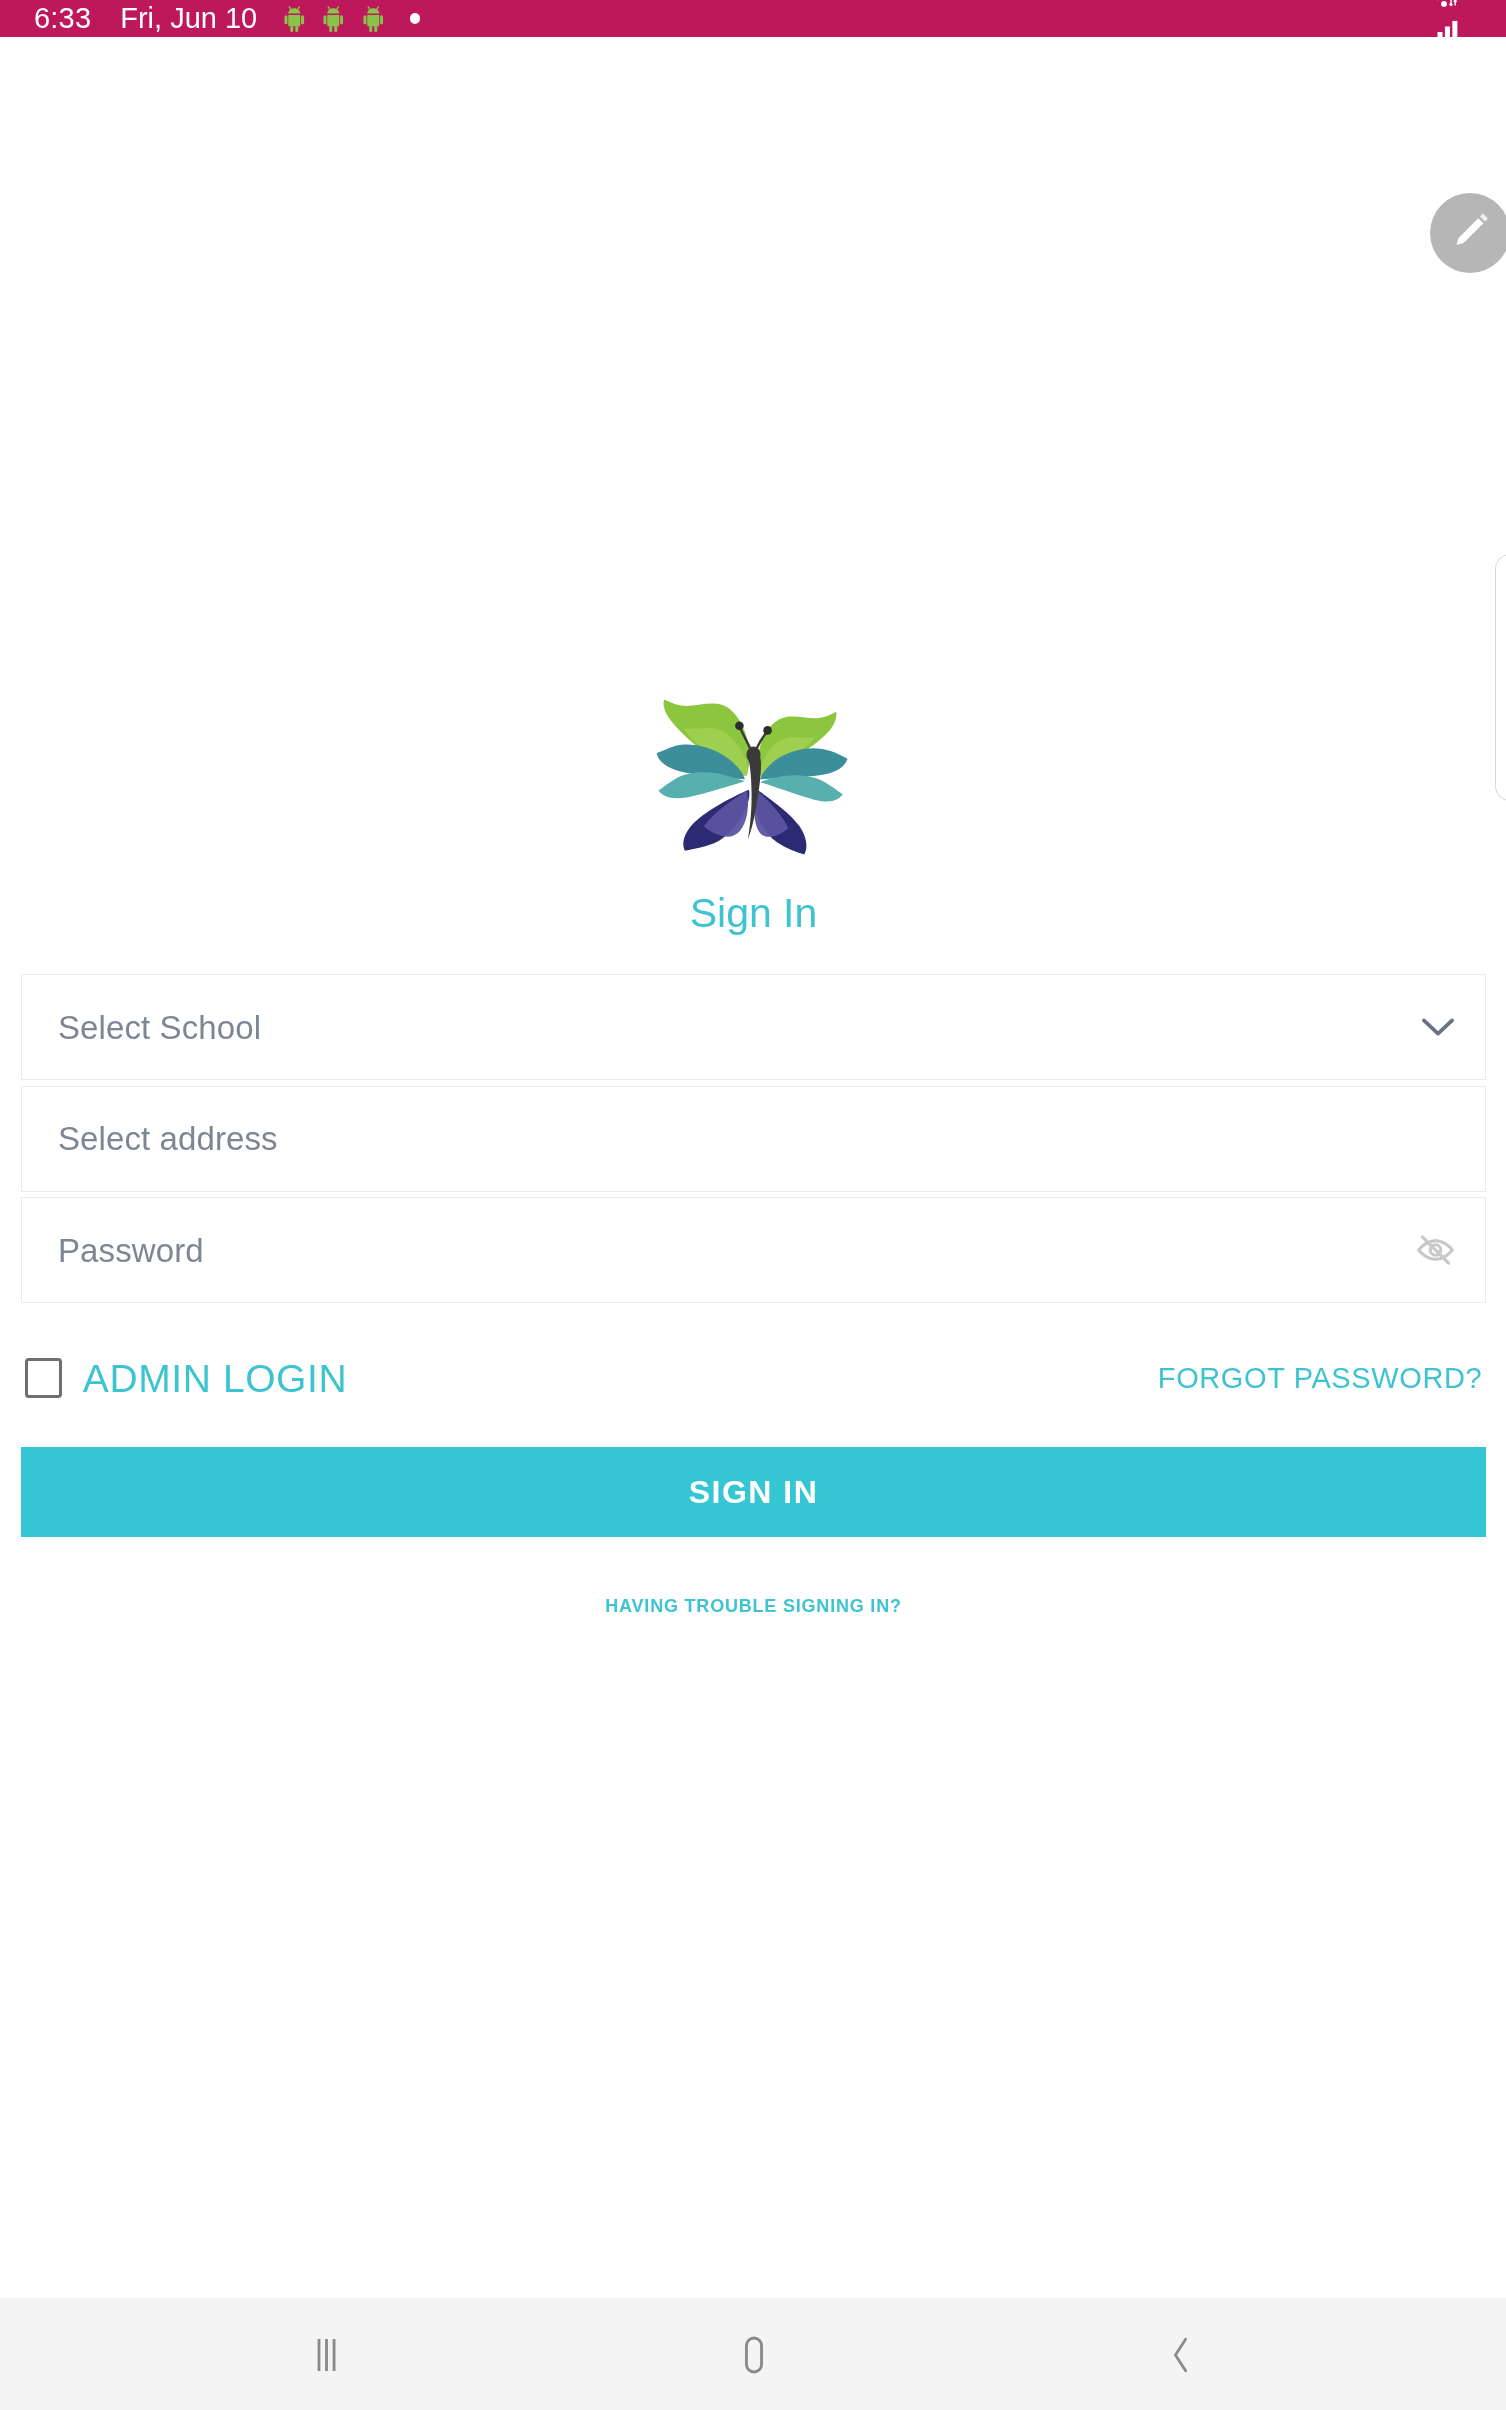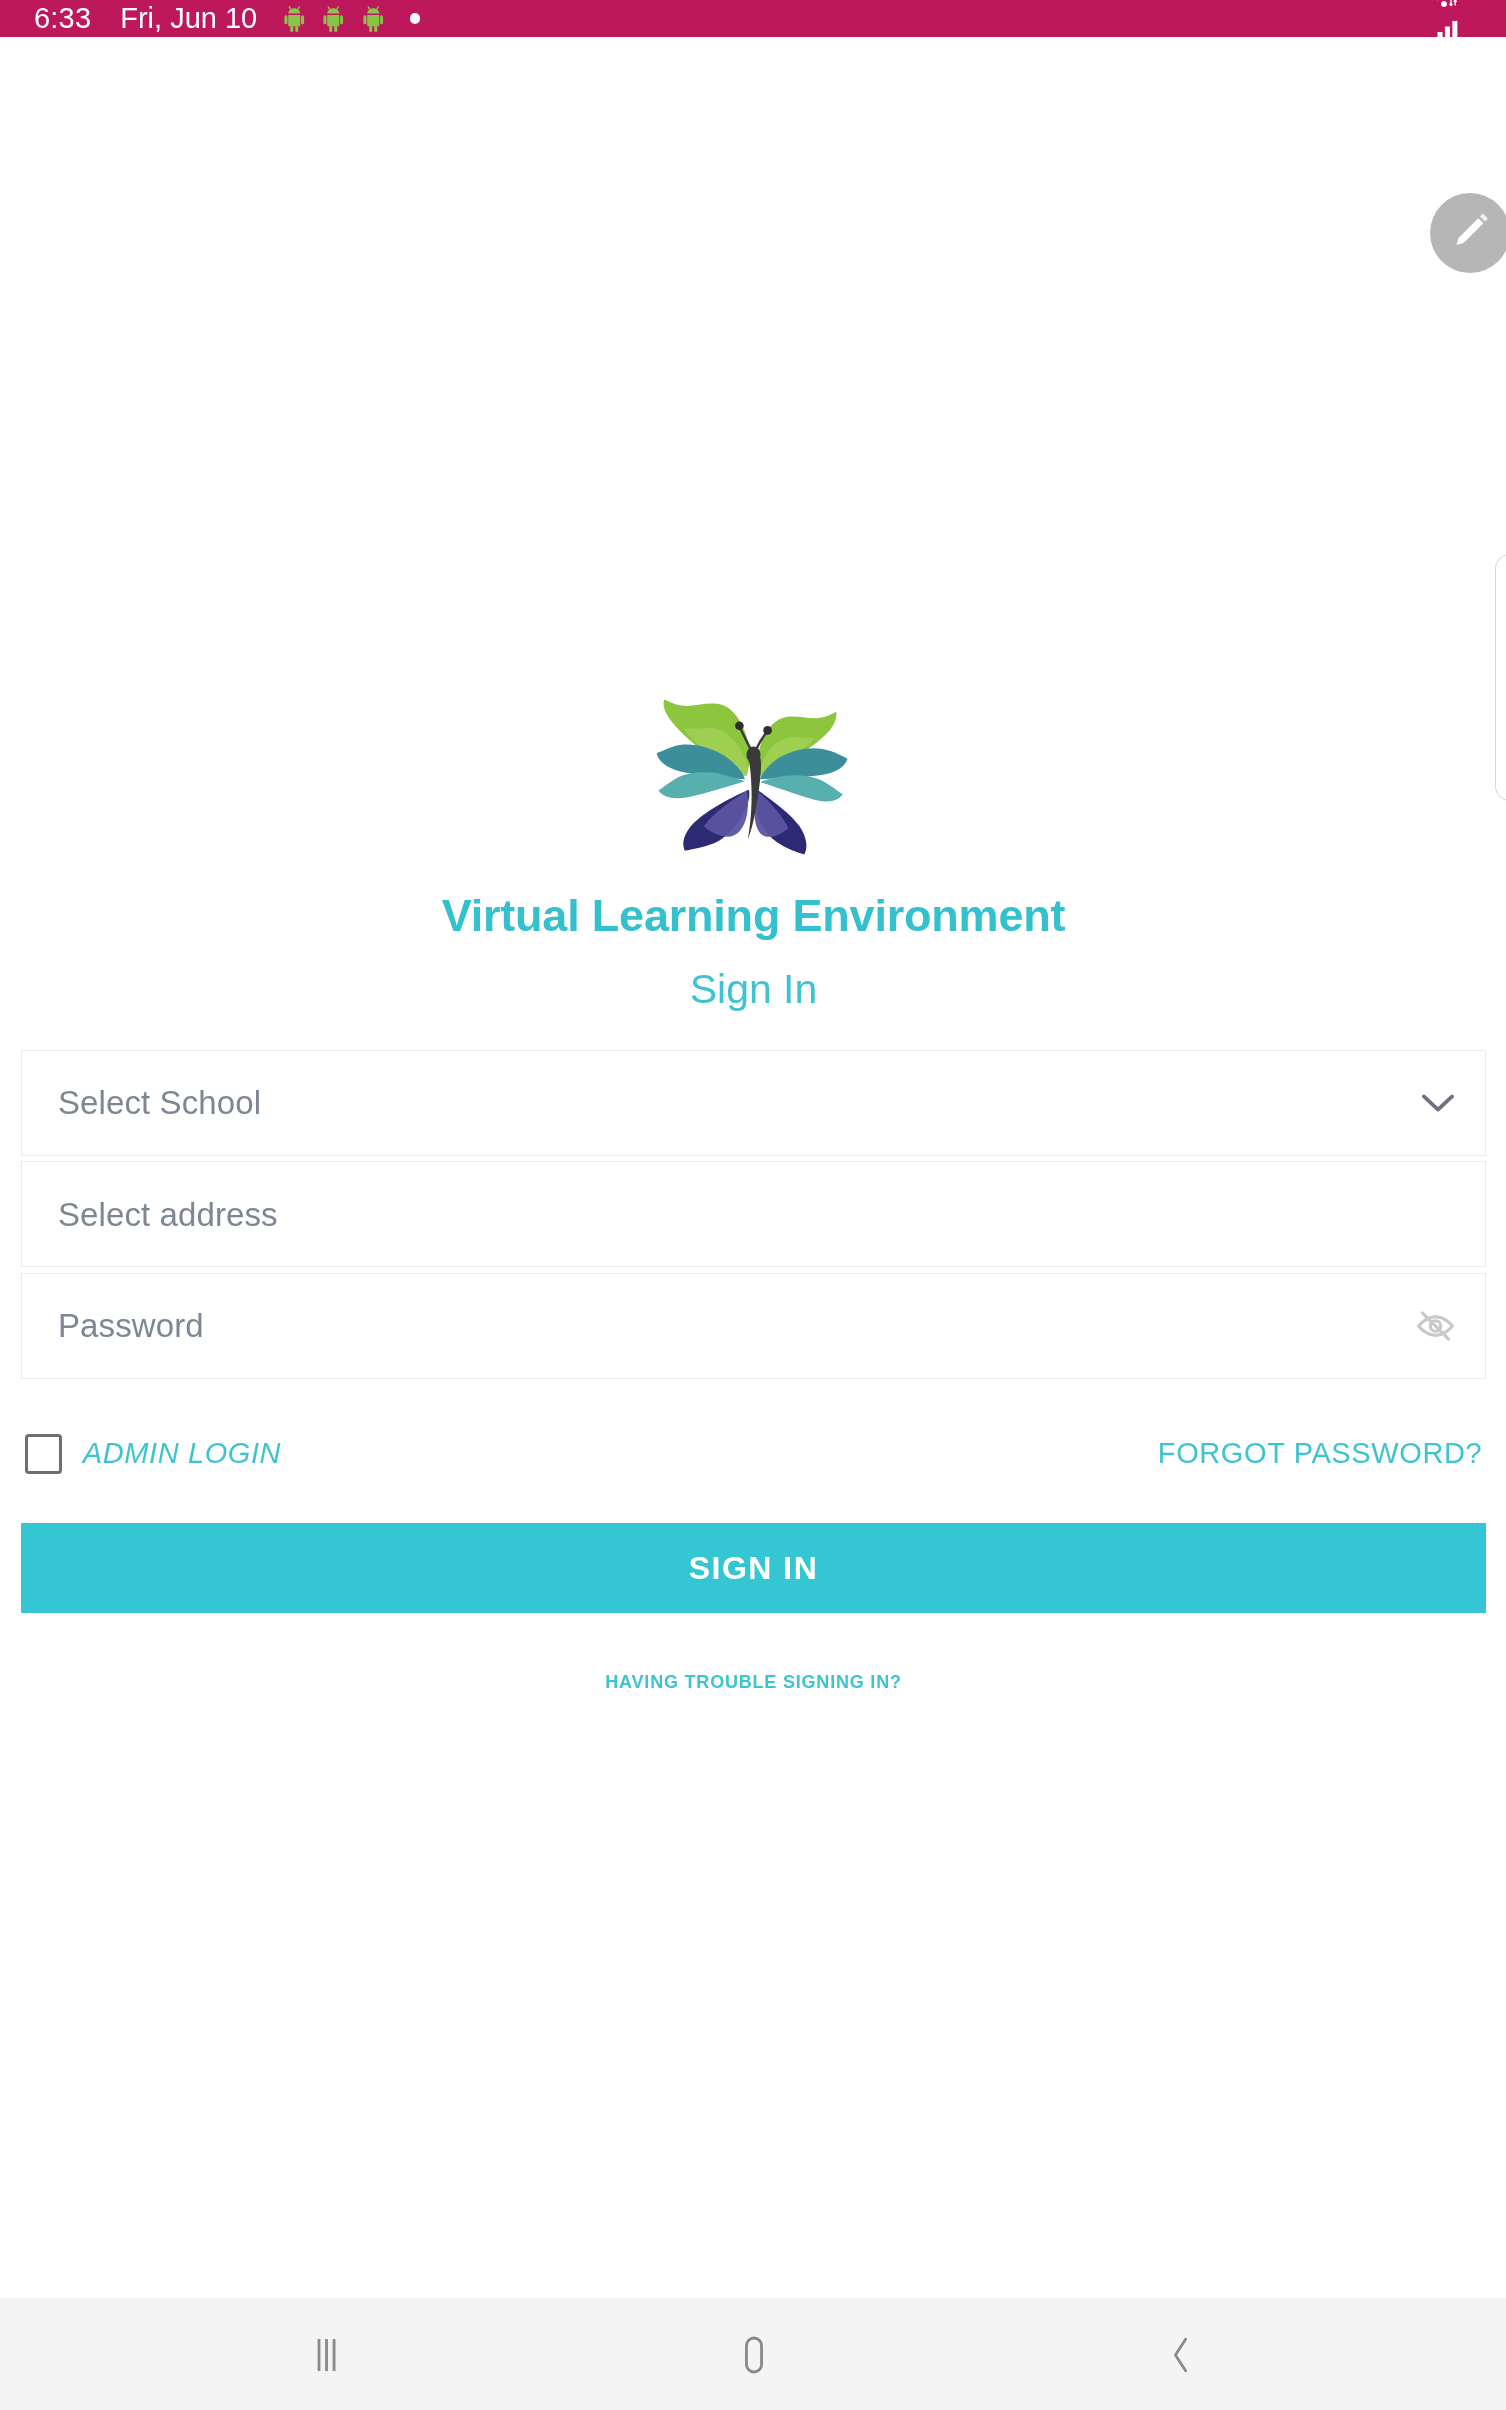--- a/index.html
+++ b/index.html
@@ -197,26 +197,25 @@
   }
   .checkbox {
     width: 37px;
     height: 40px;
     border: 3.8px solid #6f6f6f;
     border-radius: 3.8px;
     background: #ffffff;
     flex: 0 0 auto;
   }
   .admin-label {
-    font-size: 29px;
+    font-size: 39px;
     font-weight: 500;
     color: #3ec3d0;
     letter-spacing: 0.6px;
     line-height: 1;
-    font-style: italic;
   }
   .forgot-link {
     font-size: 29px;
     font-weight: 500;
     color: #3ec3d0;
     letter-spacing: 0.6px;
     line-height: 1;
   }
 
   .signin-btn {
@@ -403,21 +402,20 @@
         <path d="M124 82 C129 82 133 88 133 98 C133 112 130 132 127 148 C125 160 122 170 119 178 C121 166 123 150 123 132 C123 112 121 96 119 90 C119 85 121 82 124 82 Z" fill="#3a3a3a"></path>
         <ellipse cx="125" cy="88" rx="7.5" ry="9" fill="#3a3a3a"></ellipse>
 
         <path d="M122 82 C118 74 114 66 111 60" stroke="#3a3a3a" stroke-width="2.6" fill="none" stroke-linecap="round"></path>
         <path d="M128 82 C131 75 135 69 139 64" stroke="#3a3a3a" stroke-width="2.6" fill="none" stroke-linecap="round"></path>
         <circle cx="110" cy="57" r="4.6" fill="#2e2e2e"></circle>
         <circle cx="140" cy="62" r="4.6" fill="#2e2e2e"></circle>
       </svg>
     </div>
 
-    <div class="app-title">Virtual Learning Environment</div>
     <div class="sub-title">Sign In</div>
 
     <div class="form">
 
       <div class="field">
         <span class="field-text">Select School</span>
         <span class="field-icon">
           <svg width="38" height="22.6" viewBox="0 0 40 24" aria-hidden="true">
             <path d="M5 5 L20 19 L35 5" stroke="#6b7280" stroke-width="4" fill="none" stroke-linecap="round" stroke-linejoin="round"></path>
           </svg>

